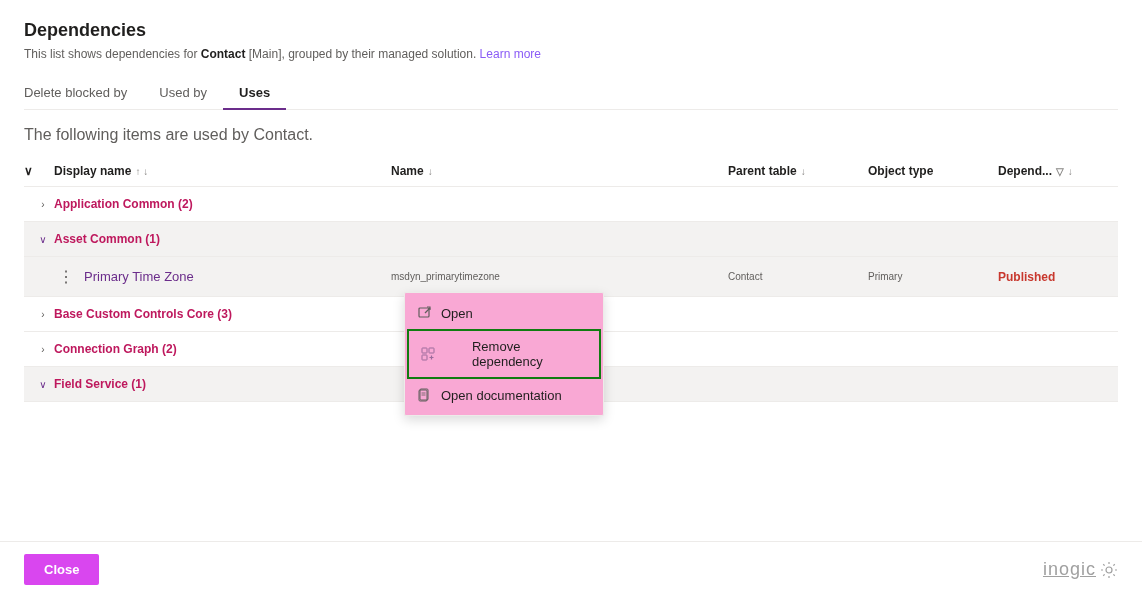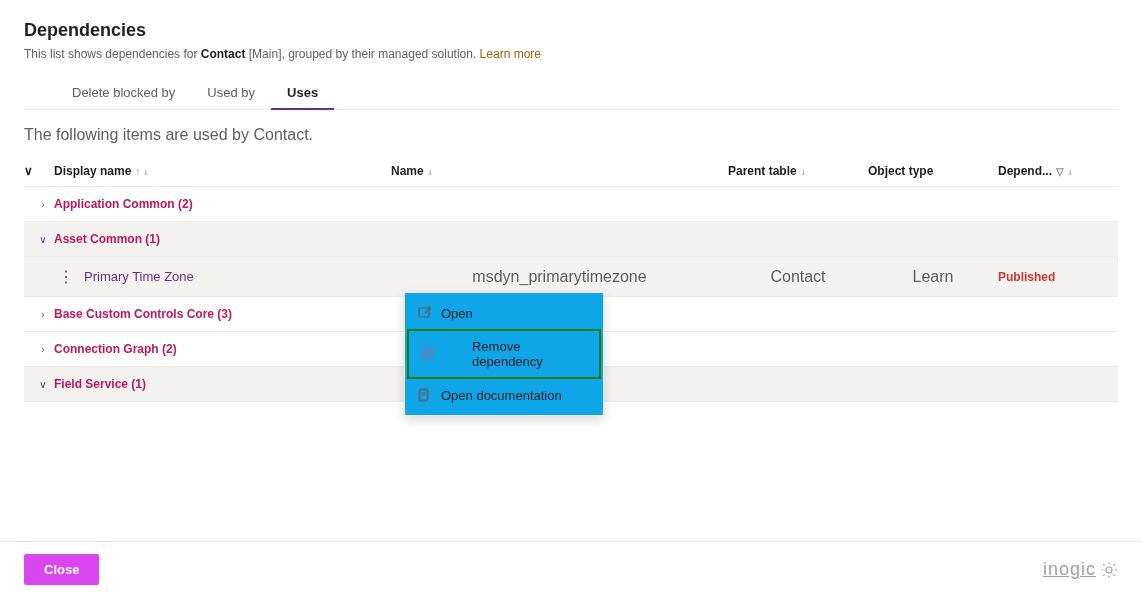--- a/index.html
+++ b/index.html
@@ -25,21 +25,21 @@
     .subtitle {
       font-size: 12px;
       color: #605e5c;
       margin-bottom: 16px;
     }
     .subtitle strong {
       font-weight: 600;
       color: #201f1e;
     }
     .subtitle a {
-      color: #a16207;
+      color: #8b5cf6;
       text-decoration: none;
     }
     .tabs {
       display: flex;
       gap: 0;
       border-bottom: 1px solid #edebe9;
       margin-bottom: 16px;
     }
     .tab {
       padding: 8px 16px;
@@ -49,21 +49,20 @@
       border-bottom: 2px solid transparent;
       margin-bottom: -1px;
     }
     .tab.active {
       color: #201f1e;
       font-weight: 600;
       border-bottom: 2px solid #6b2d8b;
     }
     .tab:first-child {
       padding-left: 0;
-      margin-left: 48px;
     }
     .description {
       font-size: 16px;
       color: #605e5c;
       margin-bottom: 12px;
     }
     .table-header {
       display: grid;
       grid-template-columns: 30px 1fr 1fr 140px 130px 120px;
       padding: 8px 0;
@@ -118,41 +117,40 @@
     }
     .cell-name {
       color: #6b2d8b;
       font-size: 13px;
       display: flex;
       align-items: center;
       gap: 6px;
     }
     .cell-muted {
       color: #605e5c;
-      font-size: 16px;
-      text-align: center;
+      font-size: 10px;
     }
     .published-badge {
       color: #c8382e;
       font-size: 12px;
       font-weight: bold;
     }
     .three-dot {
       color: #605e5c;
       font-size: 16px;
       cursor: pointer;
       display: flex;
       align-items: center;
       padding: 2px 4px;
     }
     .context-menu {
       position: absolute;
       top: 35px;
       left: 380px;
-      background: #0ea5e9;
+      background: #f9a8d4;
       border: 1px solid #edebe9;
       box-shadow: 0 4px 12px rgba(0,0,0,0.15);
       z-index: 100;
       width: 200px;
       padding: 4px 0;
       border-radius: 2px;
     }
     .menu-item {
       display: flex;
       align-items: center;
@@ -285,21 +283,21 @@
     </div>
 
     <div class="data-row" style="position:relative;">
       <div></div>
       <div class="cell-name">
         <span class="three-dot">⋮</span>
         <span>Primary Time Zone</span>
       </div>
       <div class="cell-muted">msdyn_primarytimezone</div>
       <div class="cell-muted">Contact</div>
-      <div class="cell-muted">Learn</div>
+      <div class="cell-muted">Primary</div>
       <div class="published-badge">Published</div>
 
       <div class="context-menu">
         <div class="menu-item">
           <span class="menu-icon">
             <svg width="14" height="14" viewBox="0 0 14 14" fill="none">
               <rect x="1" y="2" width="10" height="9" rx="1" stroke="#605e5c" stroke-width="1.2" fill="none"></rect>
               <path d="M9 1h3v3" stroke="#605e5c" stroke-width="1.2"></path>
               <path d="M7 7l5-5" stroke="#605e5c" stroke-width="1.2"></path>
             </svg>

